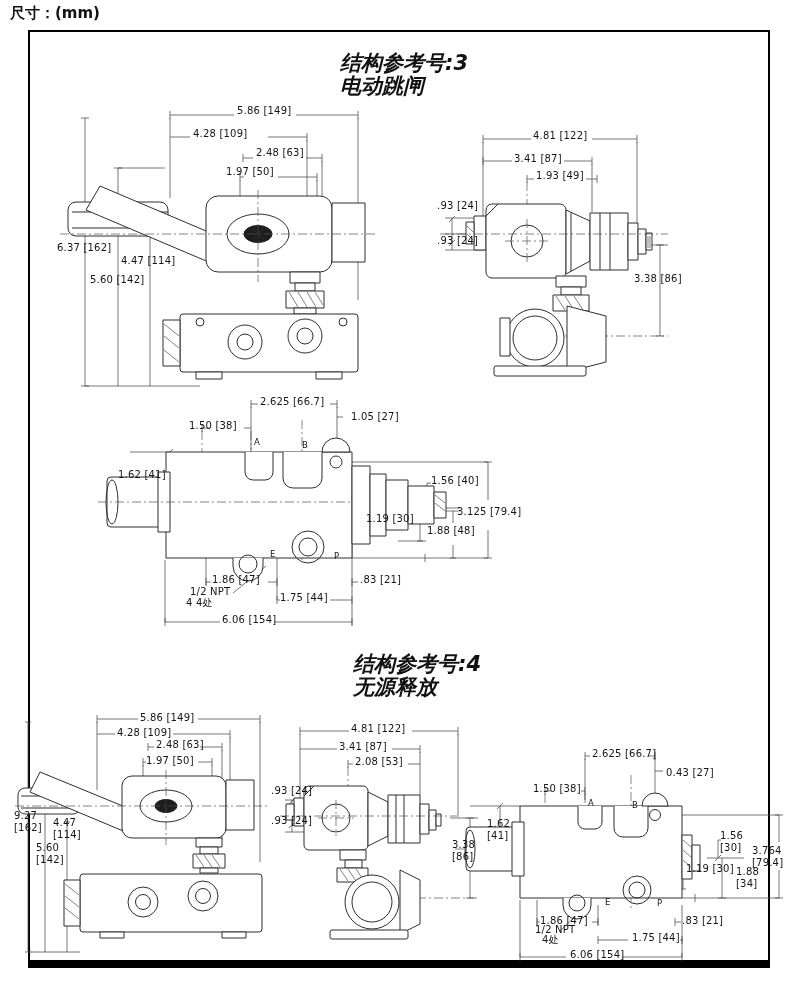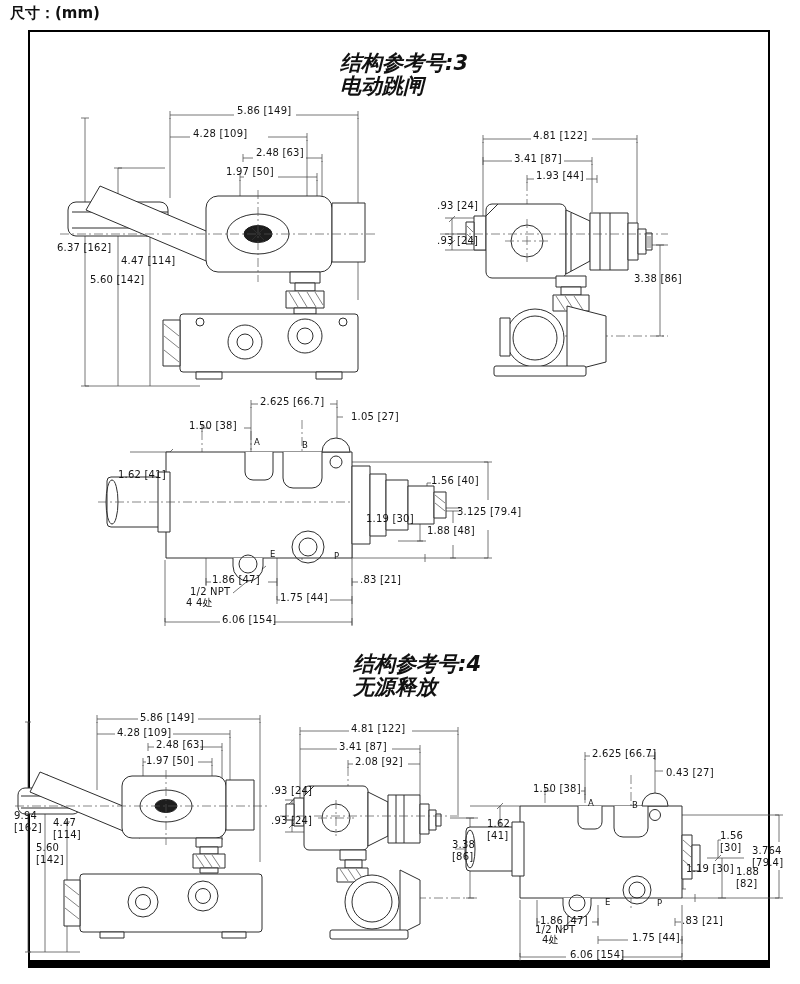--- a/index.html
+++ b/index.html
@@ -257,21 +257,21 @@
   <span class="dim" style="left:237px;top:105px">5.86 [149]</span>
   <span class="dim" style="left:193px;top:128px">4.28 [109]</span>
   <span class="dim" style="left:256px;top:147px">2.48 [63]</span>
   <span class="dim" style="left:226px;top:166px">1.97 [50]</span>
   <span class="dim" style="left:57px;top:242px">6.37 [162]</span>
   <span class="dim" style="left:121px;top:255px">4.47 [114]</span>
   <span class="dim" style="left:90px;top:274px">5.60 [142]</span>
 
   <span class="dim" style="left:533px;top:130px">4.81 [122]</span>
   <span class="dim" style="left:514px;top:153px">3.41 [87]</span>
-  <span class="dim" style="left:536px;top:170px">1.93 [44]</span>
+  <span class="dim" style="left:536px;top:170px">1.93 [49]</span>
   <span class="dim" style="left:437px;top:200px">.93 [24]</span>
   <span class="dim" style="left:437px;top:235px">.93 [24]</span>
   <span class="dim" style="left:634px;top:273px">3.38 [86]</span>
 
   <span class="dim" style="left:260px;top:396px">2.625 [66.7]</span>
   <span class="dim" style="left:351px;top:411px">1.05 [27]</span>
   <span class="dim" style="left:189px;top:420px">1.50 [38]</span>
   <span class="dim" style="left:118px;top:469px">1.62 [41]</span>
   <span class="pl" style="left:254px;top:437px">A</span>
   <span class="pl" style="left:302px;top:440px">B</span>
@@ -285,49 +285,49 @@
   <span class="dim" style="left:360px;top:574px">.83 [21]</span>
   <span class="dim" style="left:280px;top:592px">1.75 [44]</span>
   <span class="dim" style="left:190px;top:586px">1/2 NPT</span>
   <span class="dim" style="left:186px;top:597px">4 4处</span>
   <span class="dim" style="left:222px;top:614px">6.06 [154]</span>
 
   <span class="dim" style="left:140px;top:712px">5.86 [149]</span>
   <span class="dim" style="left:117px;top:727px">4.28 [109]</span>
   <span class="dim" style="left:156px;top:739px">2.48 [63]</span>
   <span class="dim" style="left:146px;top:755px">1.97 [50]</span>
-  <span class="dim" style="left:14px;top:810px">9.94
+  <span class="dim" style="left:14px;top:810px">9.27
 [162]</span>
   <span class="dim" style="left:53px;top:817px">4.47
 [114]</span>
   <span class="dim" style="left:36px;top:842px">5.60
 [142]</span>
 
   <span class="dim" style="left:351px;top:723px">4.81 [122]</span>
   <span class="dim" style="left:339px;top:741px">3.41 [87]</span>
-  <span class="dim" style="left:355px;top:756px">2.08 [92]</span>
+  <span class="dim" style="left:355px;top:756px">2.08 [53]</span>
   <span class="dim" style="left:271px;top:785px">.93 [24]</span>
   <span class="dim" style="left:271px;top:815px">.93 [24]</span>
   <span class="dim" style="left:452px;top:839px">3.38
 [86]</span>
 
   <span class="dim" style="left:592px;top:748px">2.625 [66.7]</span>
   <span class="dim" style="left:666px;top:767px">0.43 [27]</span>
   <span class="dim" style="left:533px;top:783px">1.50 [38]</span>
   <span class="dim" style="left:487px;top:818px">1.62
 [41]</span>
   <span class="pl" style="left:588px;top:798px">A</span>
   <span class="pl" style="left:632px;top:800px">B</span>
   <span class="dim" style="left:720px;top:830px">1.56
 [30]</span>
   <span class="dim" style="left:752px;top:845px">3.764
 [79.4]</span>
   <span class="dim" style="left:686px;top:863px">1.19 [30]</span>
   <span class="dim" style="left:736px;top:866px">1.88
-[82]</span>
+[34]</span>
   <span class="pl" style="left:605px;top:897px">E</span>
   <span class="pl" style="left:657px;top:898px">P</span>
   <span class="dim" style="left:540px;top:915px">1.86 [47]</span>
   <span class="dim" style="left:682px;top:915px">.83 [21]</span>
   <span class="dim" style="left:632px;top:932px">1.75 [44]</span>
   <span class="dim" style="left:535px;top:924px">1/2 NPT</span>
   <span class="dim" style="left:542px;top:934px">4处</span>
   <span class="dim" style="left:570px;top:949px">6.06 [154]</span>
 
 </div>

